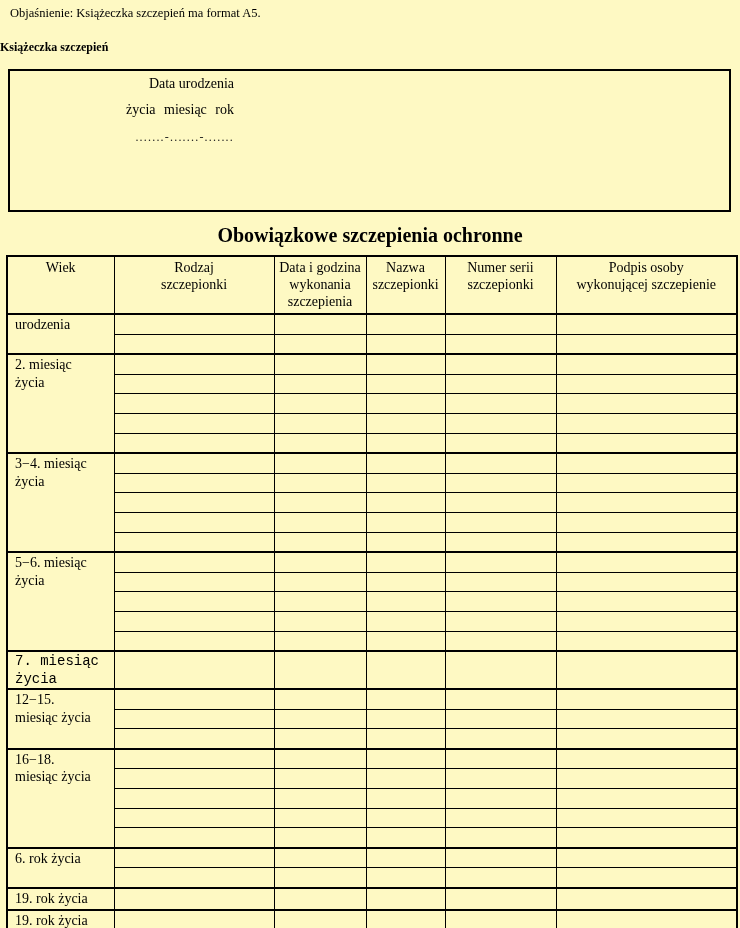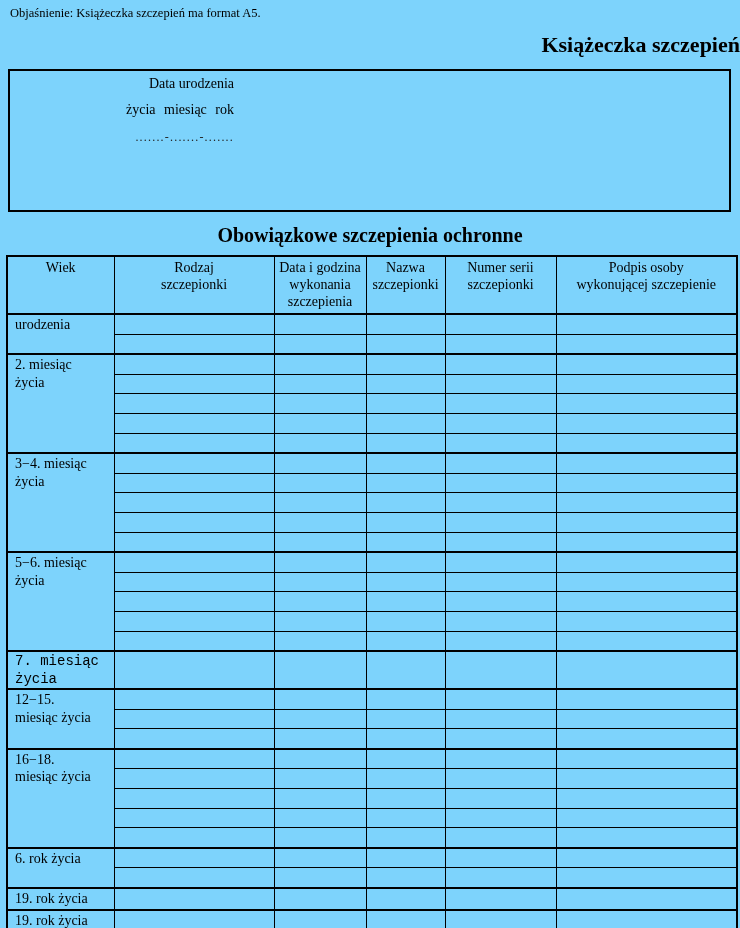--- a/index.html
+++ b/index.html
@@ -6,38 +6,38 @@
     margin: 0;
     padding: 0;
     background: #ffffff;
     color: #000000;
     font-family: "Liberation Serif", "DejaVu Serif", serif;
   }
   #page {
     position: relative;
     width: 740px;
     height: 928px;
-    background: #7dd3fc;
+    background: #fef9c3;
     overflow: hidden;
   }
 
   
   .note {
     position: absolute;
     left: 10px;
     top: 6px;
     font-size: 12.5px;
   }
   .title1 {
     position: absolute;
-    top: 32px;
+    top: 40px;
     left: 0;
     width: 100%;
-    text-align: right;
-    font-size: 22px;
+    text-align: left;
+    font-size: 12px;
     font-weight: bold;
   }
   .title2 {
     position: absolute;
     top: 224px;
     left: 0;
     width: 100%;
     text-align: center;
     font-size: 20px;
     font-weight: bold;

